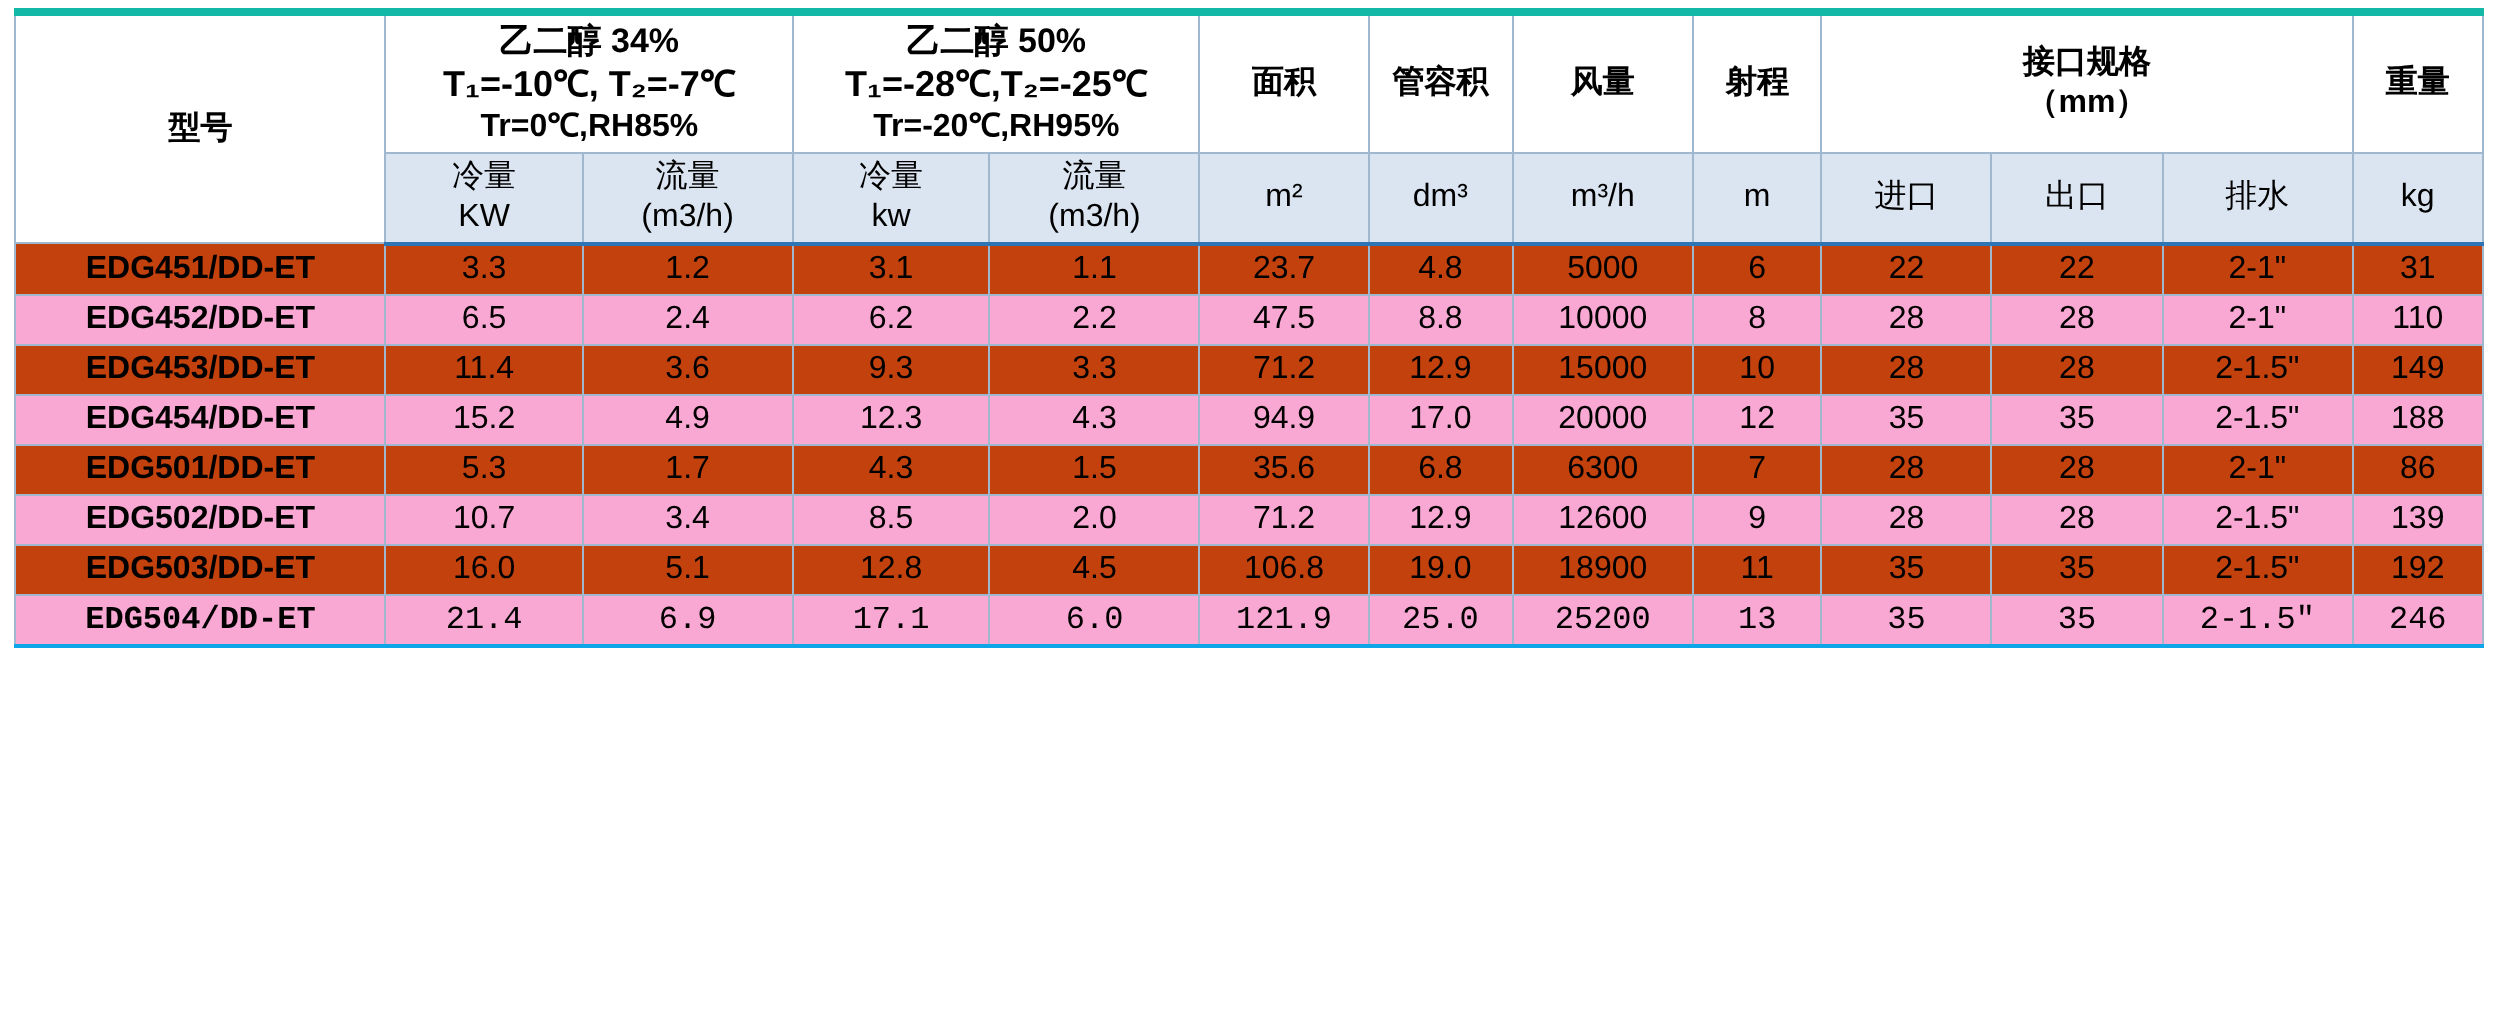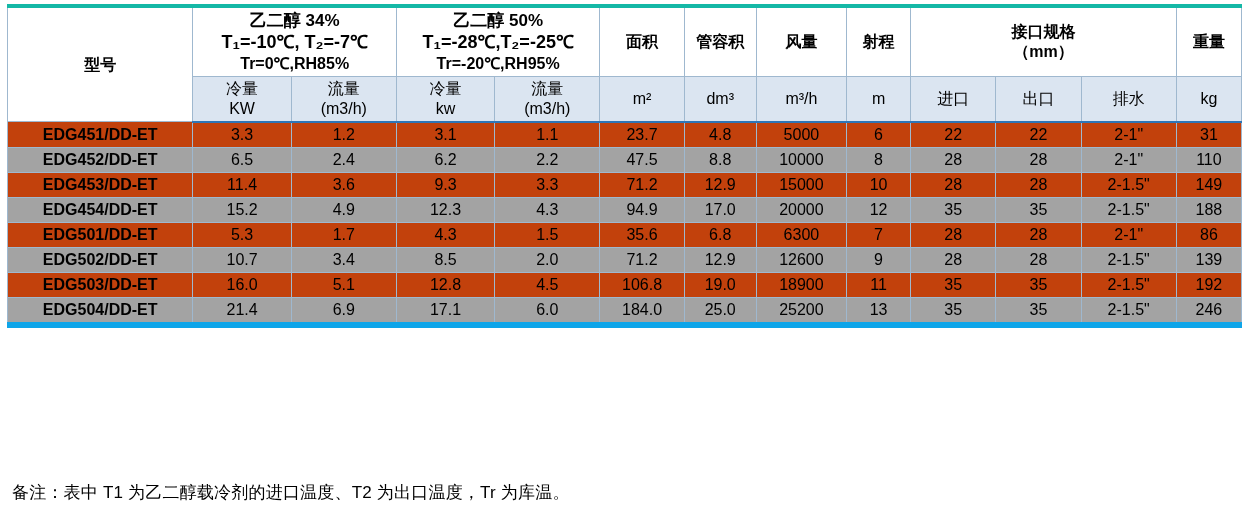--- a/index.html
+++ b/index.html
@@ -35,21 +35,22 @@
     line-height: 1.25;
   }
   
   table.spec tr.hdr-top td {
     border-top: 4px solid #14b8a6;
   }
   table.spec tr.sub-head td {
     border-bottom: 2px solid #2e75b6;
   }
   table.spec tr.last-row td {
-    border-bottom: 6px solid #0ea5e9;
+    border-bottom: 2px solid #0ea5e9;
+    font-family: Liberation Mono, monospace;
   }
   .hdr-main {
     background: #ffffff;
     font-weight: bold;
     font-size: 17px;
     padding: 3px 2px;
   }
   .hdr-main .l1 { font-size: 17px; font-weight: bold; }
   .hdr-main .l2 { font-size: 18px; font-weight: bold; }
   .hdr-main .l3 { font-size: 16px; font-weight: bold; }
@@ -65,21 +66,21 @@
     font-size: 16px;
     line-height: 1.2;
     padding: 3px 2px;
   }
   .model-cell {
     font-weight: bold;
     font-size: 16px;
     text-align: center;
   }
   tr.row-odd td { background: #c2410c; }
-  tr.row-even td { background: #a3a3a3; margin-left: 23px; }
+  tr.row-even td { background: #f9a8d4; margin-left: 23px; }
   .note {
     position: absolute;
     left: 12px;
     bottom: 12px;
     font-size: 17px;
     color: #000;
     letter-spacing: 0.2px;
   }
 </style>
 </head>
@@ -265,27 +266,26 @@
         <td>2-1.5"</td>
         <td>192</td>
       </tr>
 
       <tr class="row-even last-row">
         <td class="model-cell">EDG504/DD-ET</td>
         <td>21.4</td>
         <td>6.9</td>
         <td>17.1</td>
         <td>6.0</td>
-        <td>184.0</td>
+        <td>121.9</td>
         <td>25.0</td>
         <td>25200</td>
         <td>13</td>
         <td>35</td>
         <td>35</td>
         <td>2-1.5"</td>
         <td>246</td>
       </tr>
     </tbody>
   </table>
 
-  <div class="note">备注：表中 T1 为乙二醇载冷剂的进口温度、T2 为出口温度，Tr 为库温。</div>
 
 </div>
 
 </body></html>

